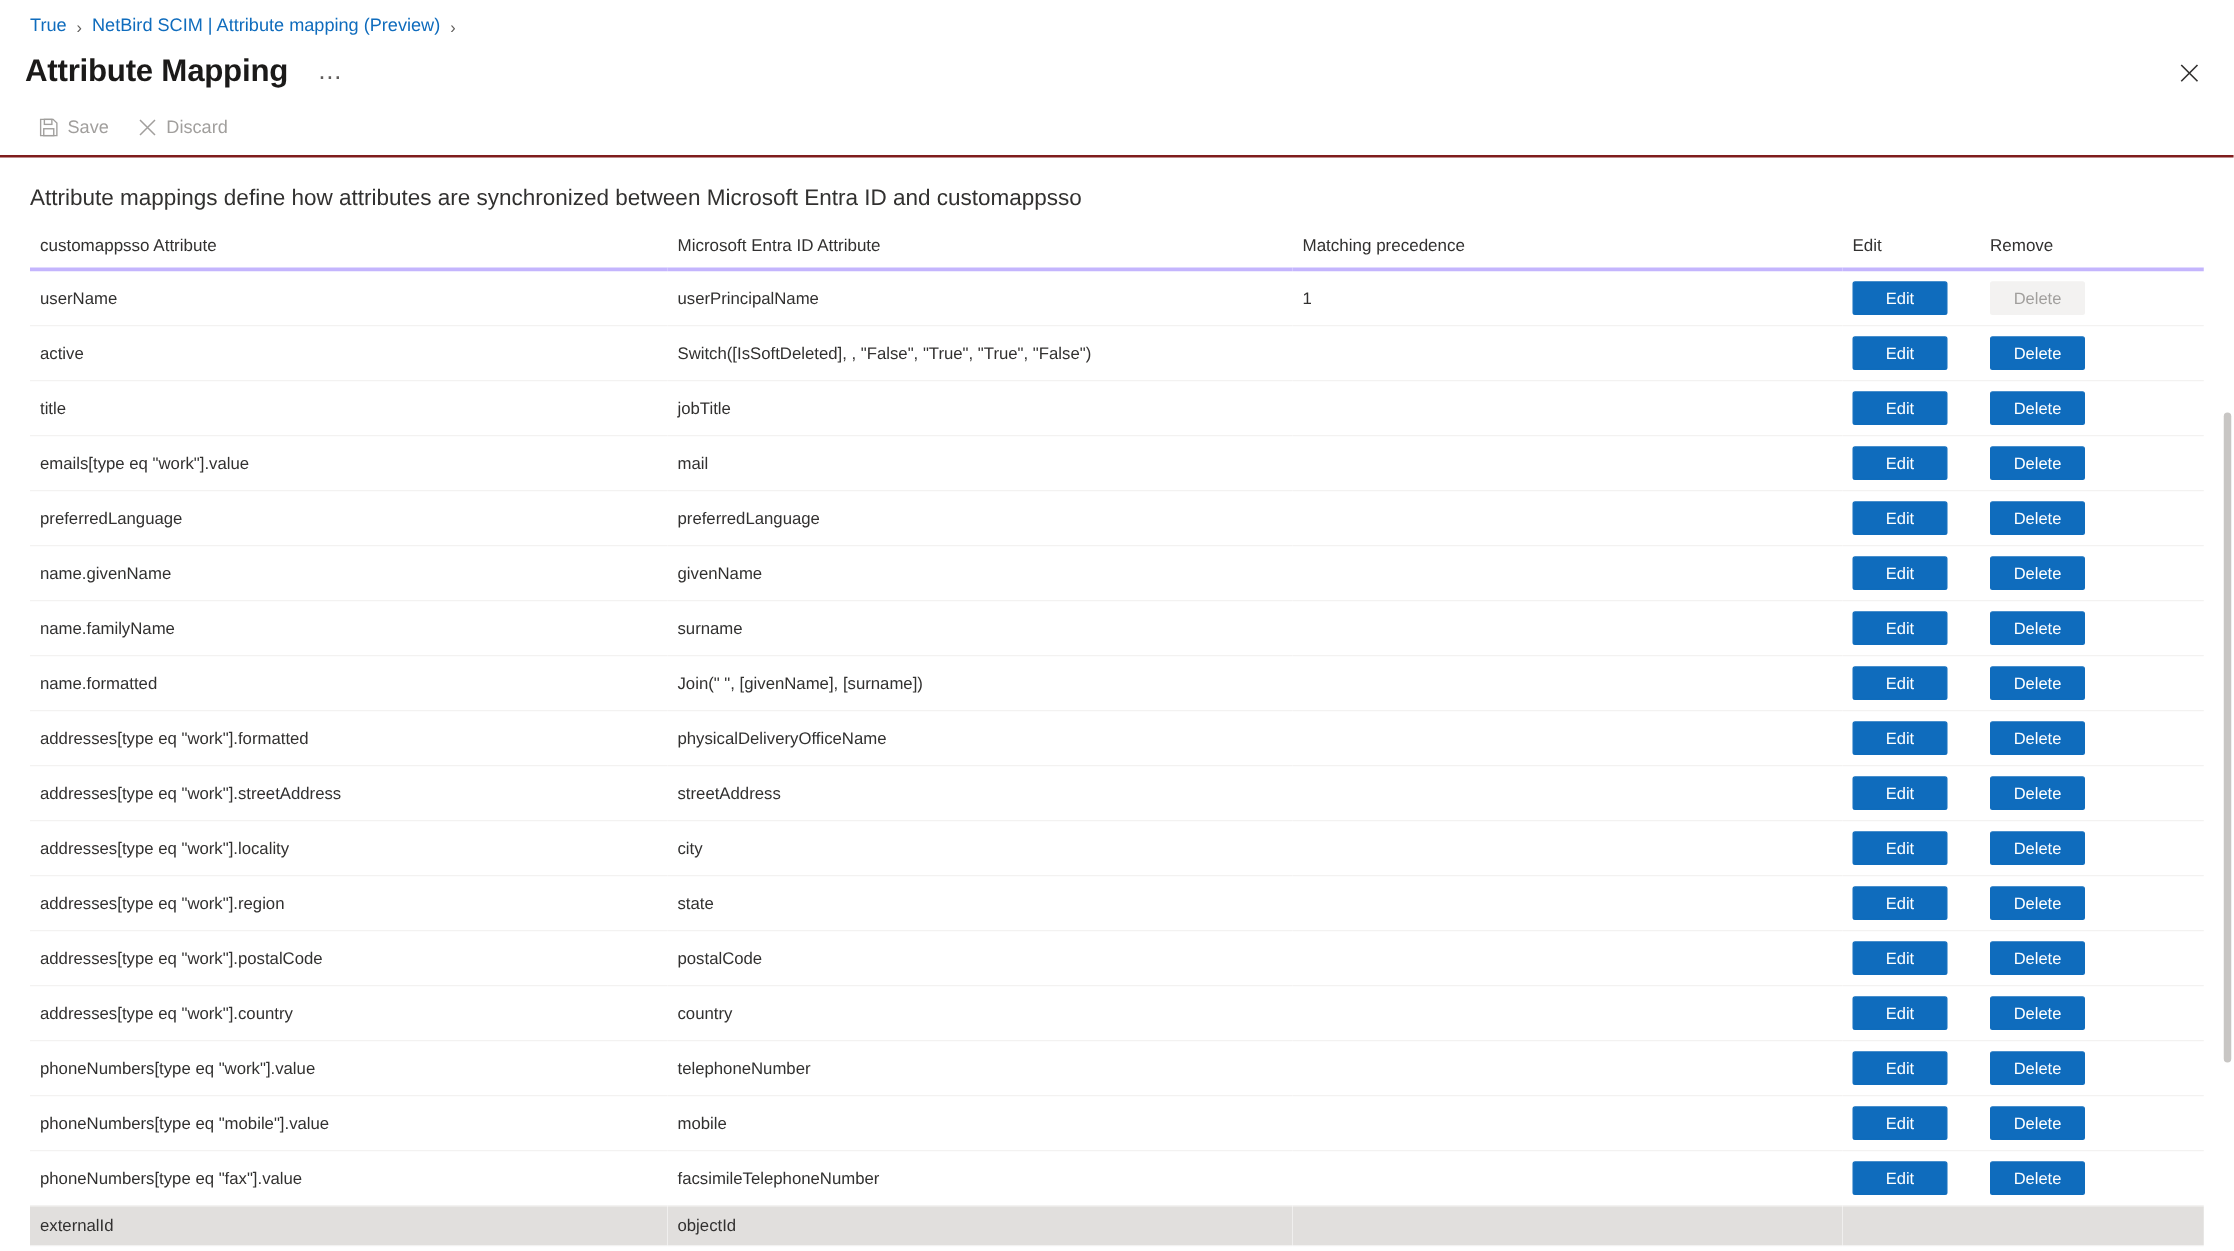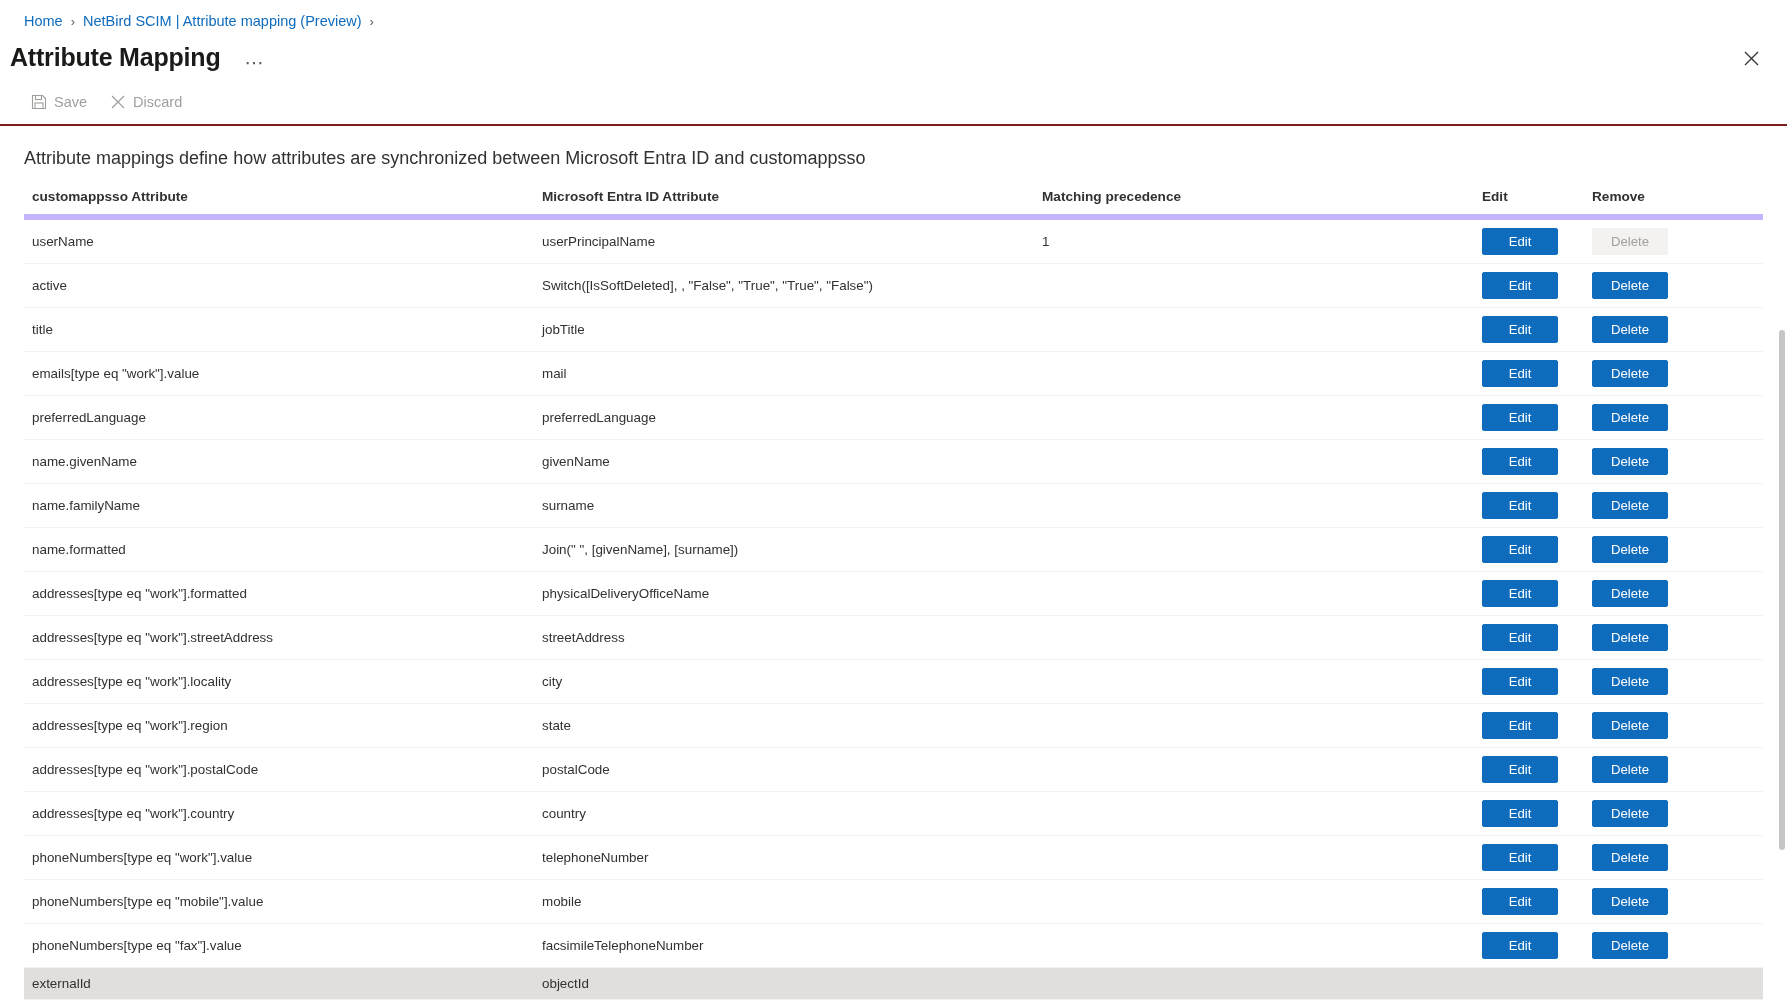--- a/index.html
+++ b/index.html
@@ -37,21 +37,21 @@
   .crumb-sep {
     color: #605e5c;
     font-size: 13px;
     user-select: none;
   }
 
   
   .title-row {
     display: flex;
     align-items: center;
-    padding: 2px 24px 0 10px;
+    padding: 2px 24px 0 20px;
     height: 44px;
     position: relative;
   }
   .page-title {
     font-size: 25px;
     font-weight: bold;
     color: #1b1a19;
     letter-spacing: -0.2px;
   }
   .ellipsis-btn {
@@ -128,24 +128,24 @@
 
   
   table.mapping {
     width: 1739px;
     border-collapse: collapse;
     table-layout: fixed;
   }
   table.mapping th {
     text-align: left;
     font-size: 13.6px;
-    font-weight: bold;
+    font-weight: normal;
     color: #323130;
     padding: 6px 8px 10px 8px;
-    border-bottom: 6px solid #c4b5fd;
+    border-bottom: 3px solid #c4b5fd;
     white-space: nowrap;
   }
   table.mapping td {
     font-size: 13.4px;
     color: #323130;
     padding: 8px 8px;
     border-bottom: 1px solid #f3f2f1;
     vertical-align: middle;
     white-space: nowrap;
     overflow: hidden;
@@ -201,21 +201,21 @@
     border-radius: 3px;
     cursor: pointer;
   }
 </style>
 </head>
 <body>
 
 <div class="page">
 
   <div class="breadcrumb">
-    <span class="crumb-link">Home</span>
+    <span class="crumb-link">True</span>
     <span class="crumb-sep">›</span>
     <span class="crumb-link">NetBird SCIM | Attribute mapping (Preview)</span>
     <span class="crumb-sep">›</span>
   </div>
 
   <div class="title-row">
     <span class="page-title">Attribute Mapping</span>
     <span class="ellipsis-btn">⋯</span>
     <span class="close-btn">
       <svg width="15" height="15" viewBox="0 0 15 15" aria-hidden="true">

